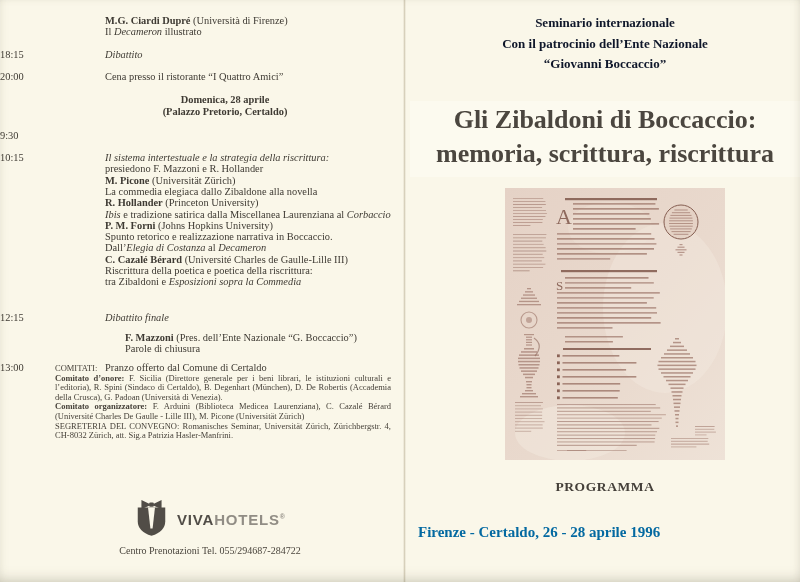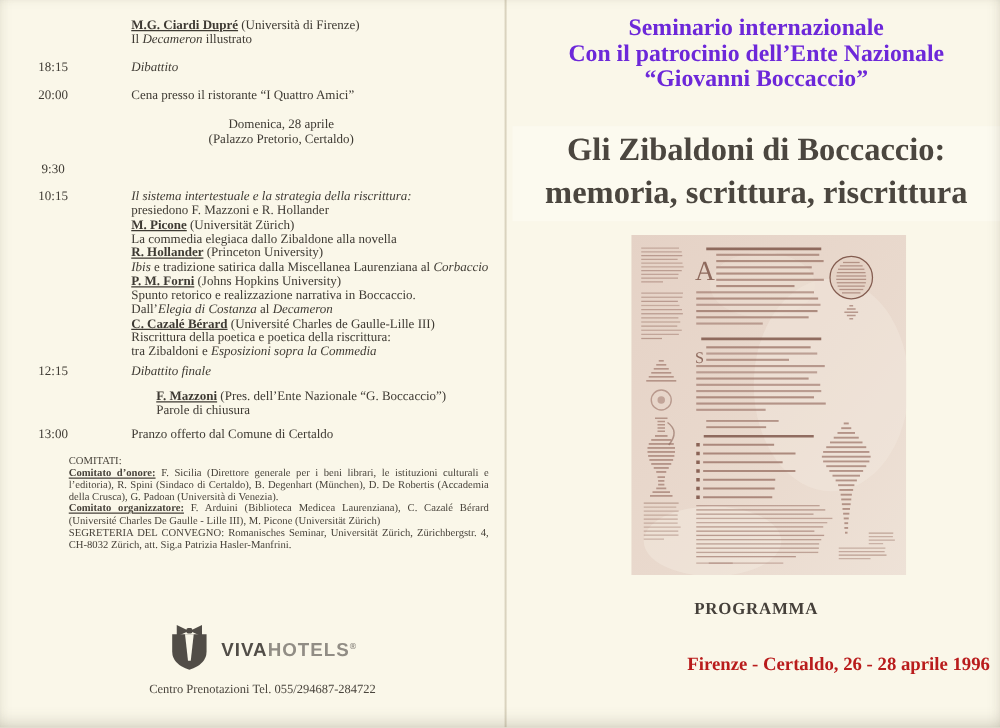--- a/index.html
+++ b/index.html
@@ -14,54 +14,54 @@
                inset 0 6px 10px -9px rgba(110,105,85,.18),
                inset -8px 0 12px -10px rgba(110,105,85,.22),
                inset 8px 0 12px -10px rgba(110,105,85,.15);
   }
   .fold{position:absolute;left:403px;top:0;width:3px;height:100%;
     background:linear-gradient(to right,rgba(170,158,125,0),rgba(163,150,118,.4),rgba(170,158,125,0));}
 
   
   .schedule{position:absolute;left:0;top:15px;width:398px;font-size:10.4px;line-height:11.3px;}
   .sch-entry{display:flex;margin-bottom:11px;}
-  .sch-entry:nth-child(6){margin-bottom:4px;}
+  .sch-entry:nth-child(6){margin-bottom:24px;}
   .sch-entry:nth-child(7){margin-bottom:9px;}
   .sch-entry:nth-child(8){margin-bottom:7px;gap:20px;}
-  .sch-time{flex:0 0 85px;text-align:center;white-space:nowrap;}
+  .sch-time{flex:0 0 85px;text-align:left;white-space:nowrap;}
   .sch-body{margin-left:20px;flex:1;}
-  .sch-heading{width:240px;margin:12px 0 12px 105px;text-align:center;font-weight:normal;line-height:11.8px;}
-  b{font-weight:bold;text-decoration:underline;}
+  .sch-heading{width:240px;margin:12px 0 12px 105px;text-align:center;font-weight:bold;line-height:11.8px;}
+  b{font-weight:bold;}
 
   .committees{position:absolute;left:55px;top:364px;width:336px;
     font-size:8.5px;line-height:9.6px;text-align:justify;color:#47423a;}
   .com-title{text-align:left;}
   .com-par{text-align:justify;}
 
   .hotel{position:absolute;left:60px;top:499px;width:300px;text-align:center;}
   .hotel-row{display:flex;align-items:center;justify-content:center;gap:9px;}
   .brand{font-family:"Liberation Sans","DejaVu Sans",sans-serif;font-weight:bold;
     font-size:15px;letter-spacing:.8px;color:#514d47;white-space:nowrap;}
   .brand .lt{color:#918d85;}
   .brand .reg{font-size:7px;vertical-align:super;color:#918d85;letter-spacing:0;}
   .phone{margin-top:5px;font-size:10px;color:#4a453d;}
 
   
   .r-header{position:absolute;left:418px;top:13px;width:374px;text-align:center;
-    font-weight:bold;font-size:19px;line-height:20.5px;color:#6d28d9;}
+    font-weight:bold;font-size:13px;line-height:20.5px;color:#0f172a;}
   .r-title{position:absolute;left:410px;top:101px;width:390px;text-align:center;
     font-weight:bold;font-size:26px;line-height:34px;color:#4b463f;
     background:rgba(255,255,252,.35);padding:2px 0 6px;}
   .manuscript{position:absolute;left:505px;top:188px;width:220px;height:272px;
     filter:blur(.35px) saturate(.92);}
   .manuscript svg{display:block;}
   .programma{position:absolute;left:418px;top:479px;width:374px;text-align:center;
     font-weight:bold;font-size:13.5px;letter-spacing:.6px;color:#45403a;}
-  .r-footer{position:absolute;left:418px;top:524px;width:374px;text-align:right;
-    font-weight:bold;font-size:15px;color:#b91c1c;}
+  .r-footer{position:absolute;left:418px;top:524px;width:374px;text-align:left;
+    font-weight:bold;font-size:15px;color:#0369a1;}
 </style>
 </head>
 <body>
 
 <div class="sheet">
 
   <div>
     <div class="schedule">
         <div class="sch-entry">
           <div class="sch-time"></div>

